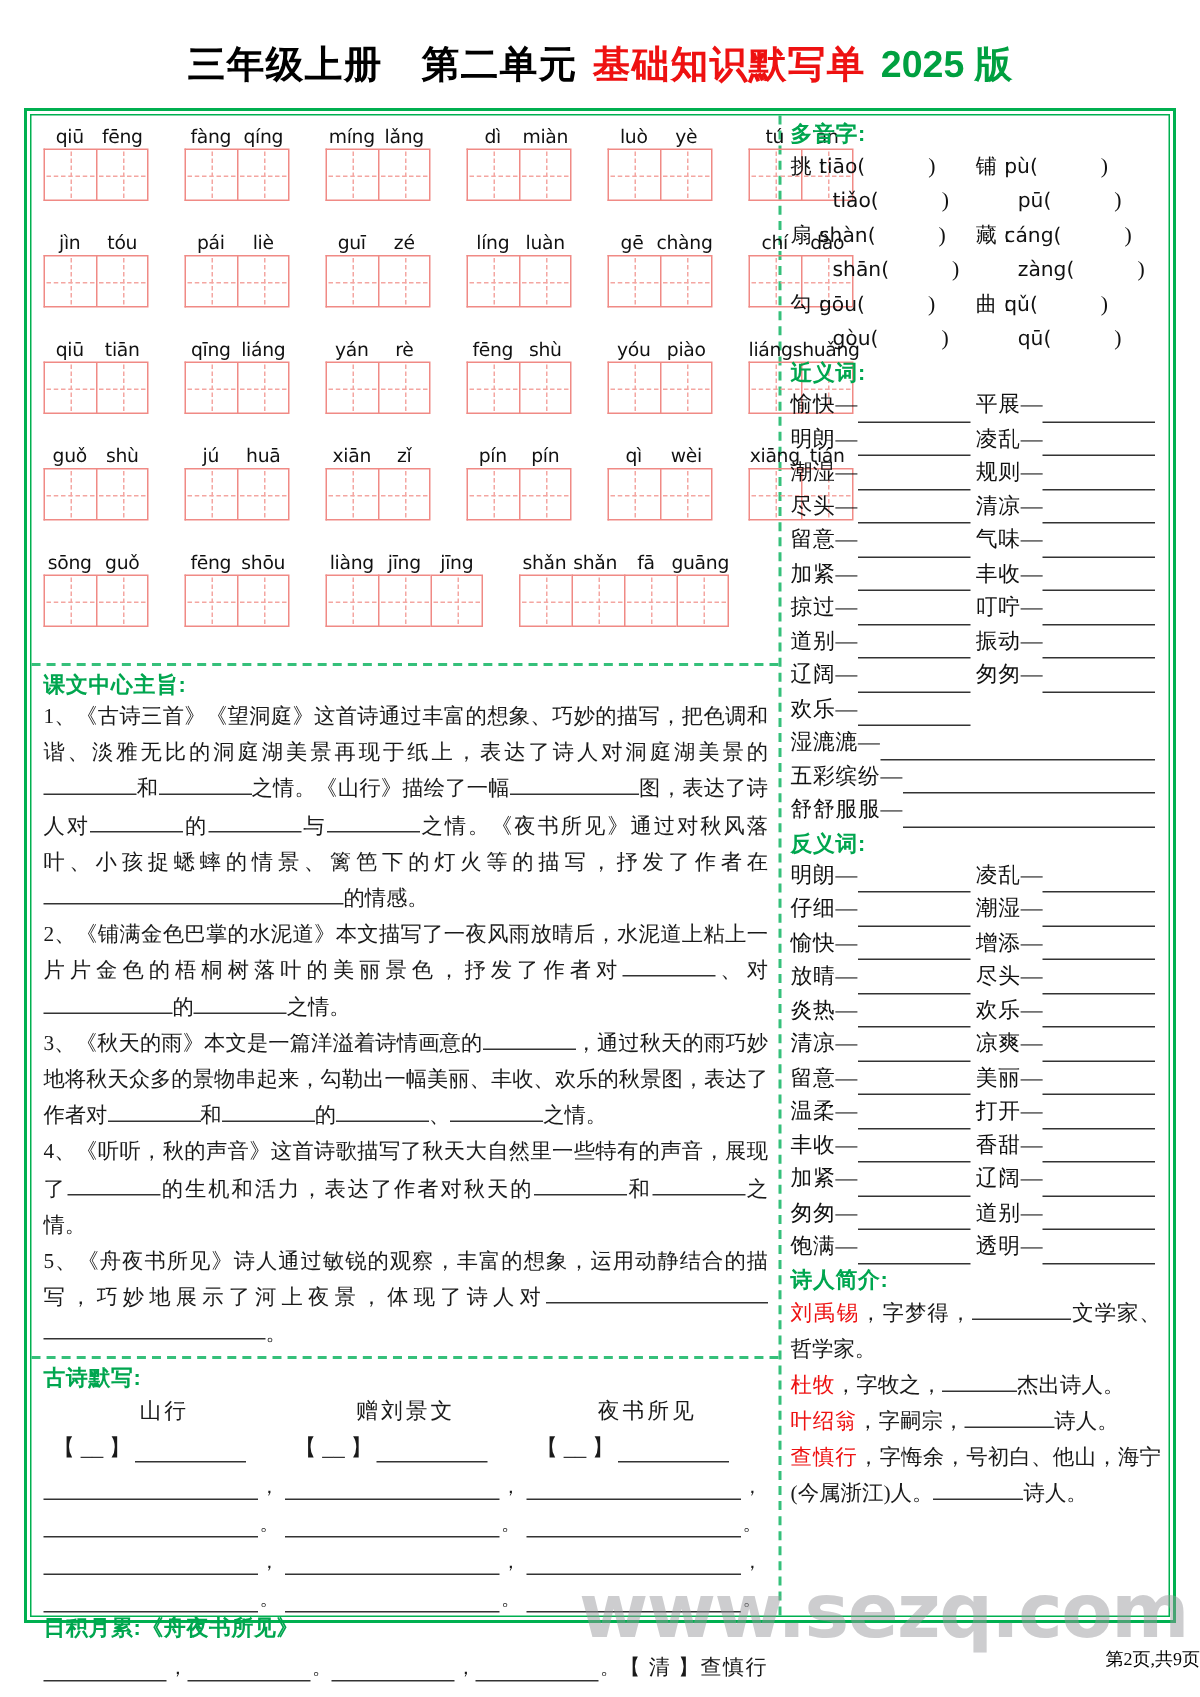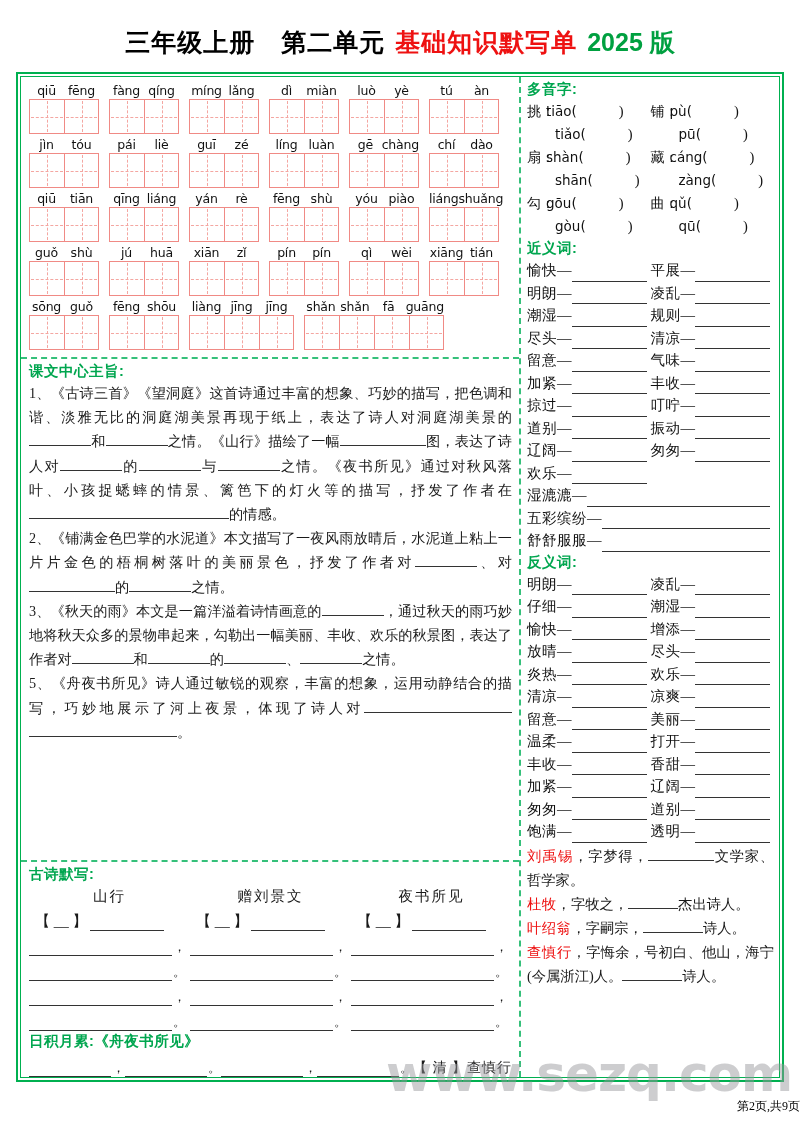--- a/index.html
+++ b/index.html
@@ -73,22 +73,22 @@
     white-space: nowrap;
   }
 
   
   .pinyin-block {
     padding: 6px 4px 4px 8px;
     border-bottom: 2px dashed #35c07a;
   }
   .py-row {
     display: flex;
-    gap: 10px;
-    margin-bottom: 3px;
+    gap: 24px;
+    margin-bottom: 20px;
   }
   .py-item { display: flex; flex-direction: column; }
   .py-labels {
     display: flex;
     font-family: "DejaVu Sans", "Liberation Sans", sans-serif;
     font-size: 12.5px;
     color: #111;
     justify-content: space-around;
     margin-bottom: 1px;
     letter-spacing: -0.2px;
@@ -609,20 +609,23 @@
     <div class="zhizhi-block">
       <div class="sec-head">课文中心主旨:</div>
       <div class="zz-para">
         <span>1、《古诗三首》《望洞庭》这首诗通过丰富的想象、巧妙的描写，把色调和谐、淡雅无比的洞庭湖美景再现于纸上，表达了诗人对洞庭湖美景的</span><span class="blank b-m"></span><span>和</span><span class="blank b-m"></span><span>之情。《山行》描绘了一幅</span><span class="blank b-l"></span><span>图，表达了诗人对</span><span class="blank b-m"></span><span>的</span><span class="blank b-m"></span><span>与</span><span class="blank b-m"></span><span>之情。《夜书所见》通过对秋风落叶、小孩捉蟋蟀的情景、篱笆下的灯火等的描写，抒发了作者在</span><span class="blank b-xxl"></span><span>的情感。</span>
       </div>
       <div class="zz-para">
         <span>2、《铺满金色巴掌的水泥道》本文描写了一夜风雨放晴后，水泥道上粘上一片片金色的梧桐树落叶的美丽景色，抒发了作者对</span><span class="blank b-m"></span><span>、对</span><span class="blank b-l"></span><span>的</span><span class="blank b-m"></span><span>之情。</span>
       </div>
       <div class="zz-para">
         <span>3、《秋天的雨》本文是一篇洋溢着诗情画意的</span><span class="blank b-m"></span><span>，通过秋天的雨巧妙地将秋天众多的景物串起来，勾勒出一幅美丽、丰收、欢乐的秋景图，表达了作者对</span><span class="blank b-m"></span><span>和</span><span class="blank b-m"></span><span>的</span><span class="blank b-m"></span><span>、</span><span class="blank b-m"></span><span>之情。</span>
+      </div>
+      <div class="zz-para">
+        <span>4、《听听，秋的声音》这首诗歌描写了秋天大自然里一些特有的声音，展现了</span><span class="blank b-m"></span><span>的生机和活力，表达了作者对秋天的</span><span class="blank b-m"></span><span>和</span><span class="blank b-m"></span><span>之情。</span>
       </div>
       <div class="zz-para">
         <span>5、《舟夜书所见》诗人通过敏锐的观察，丰富的想象，运用动静结合的描写，巧妙地展示了河上夜景，体现了诗人对</span><span class="blank b-xl"></span><span class="blank b-xl"></span><span>。</span>
       </div>
     </div>
 
     <div class="gushi-block">
       <div class="sec-head">古诗默写:</div>
 
       <div class="poem-titles">
@@ -1040,20 +1043,21 @@
             </div>
             <div class="wp-item">
               <span class="wp-word">透明</span>
               <span class="wp-dash">—</span>
               <span class="wp-blank"></span>
             </div>
           </div>
     </div>
 
     <div class="r-sec">
+      <span class="sec-head">诗人简介:</span>
       <div class="bio-para">
         <span class="bio-name">刘禹锡</span><span>，字梦得，</span><span class="bl bl-a"></span><span>文学家、哲学家。</span>
       </div>
       <div class="bio-para">
         <span class="bio-name">杜牧</span><span>，字牧之，</span><span class="bl bl-b"></span><span>杰出诗人。</span>
       </div>
       <div class="bio-para">
         <span class="bio-name">叶绍翁</span><span>，字嗣宗，</span><span class="bl bl-c"></span><span>诗人。</span>
       </div>
       <div class="bio-para">

